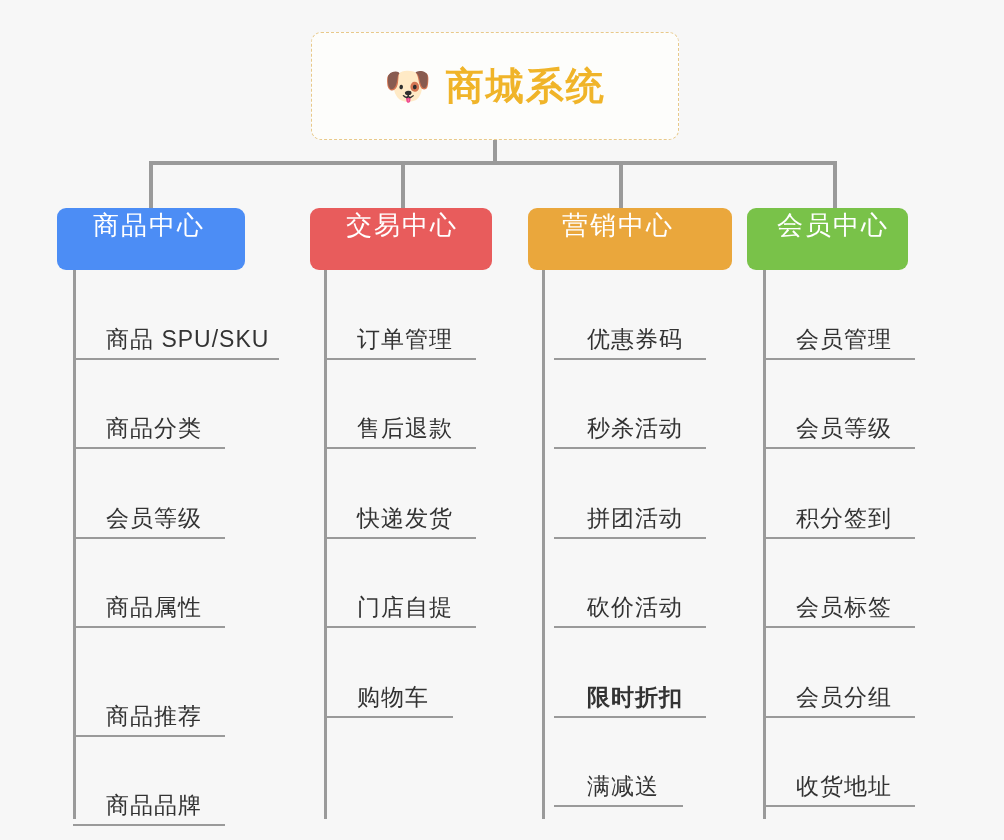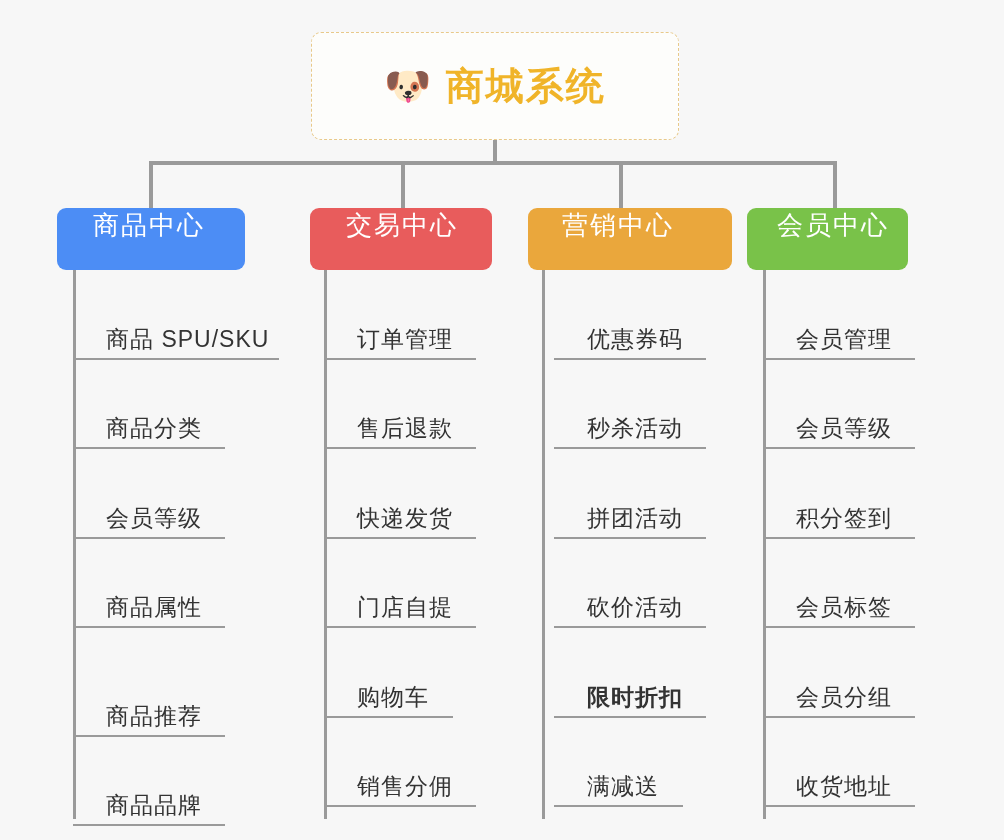--- a/index.html
+++ b/index.html
@@ -184,23 +184,20 @@
         </div>
         <div class="leaf" style="width: 152px;">
           <span class="leaf-label">快递发货</span>
         </div>
         <div class="leaf" style="width: 152px;">
           <span class="leaf-label">门店自提</span>
         </div>
         <div class="leaf" style="width: 129px; text-align: center;">
           <span class="leaf-label">购物车</span>
         </div>
-        <div class="leaf" style="width: 152px;">
-          <span class="leaf-label">销售分佣</span>
-        </div>
       </div>
       <div class="col-body" style="left: 542px; padding-left: 12px;">
         <div class="spine"></div>
         <div class="leaf" style="width: 152px;">
           <span class="leaf-label">优惠券码</span>
         </div>
         <div class="leaf" style="width: 152px;">
           <span class="leaf-label">秒杀活动</span>
         </div>
         <div class="leaf" style="width: 152px;">

